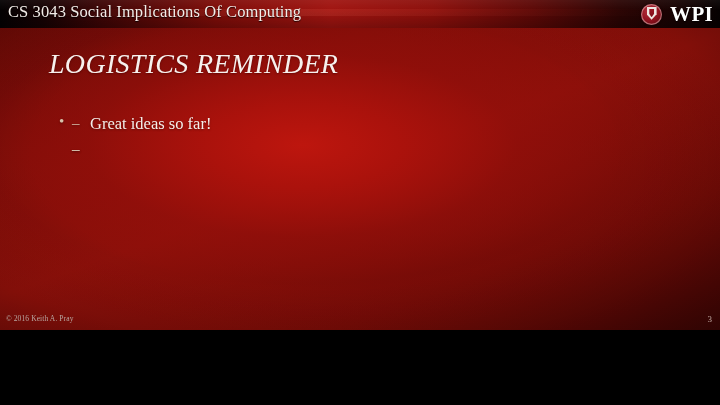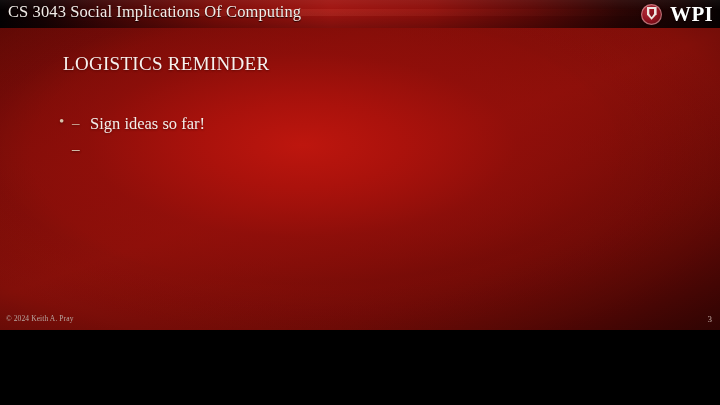--- a/index.html
+++ b/index.html
@@ -135,30 +135,31 @@
     font-size: 21px;
     line-height: 21px;
     color: #ffffff;
     letter-spacing: 0.3px;
     text-shadow: 0 1px 1px rgba(0,0,0,0.8);
   }
 
   
   .slide-title {
     position: absolute;
-    left: 63px;
+    left: 49px;
     top: 48px;
     z-index: 3;
     font-family: "Liberation Serif", serif;
-    font-size: 19px;
+    font-size: 28px;
     line-height: 32px;
     color: #f7f1ee;
     letter-spacing: 0.3px;
     text-shadow: 0 1px 2px rgba(60,0,0,0.55);
     white-space: nowrap;
+    font-style: italic;
   }
 
   
   .body-block {
     position: absolute;
     left: 56px;
     top: 108px;
     right: 24px;
     z-index: 3;
   }
@@ -239,29 +240,29 @@
   <div class="slide-title">LOGISTICS REMINDER</div>
 
   <div class="body-block">
 
     <div class="bullet-l1">
       <span class="marker">•</span>
     </div>
 
     <div class="bullet-l2">
       <span class="marker">–</span>
-      <span>Sign ideas so far!</span>
+      <span>Great ideas so far!</span>
     </div>
 
     <div class="bullet-l2">
       <span class="marker">–</span>
     </div>
 
     <div class="bullet-l2">
       <span class="marker">–</span>
     </div>
 
   </div>
 
-  <div class="footer-copy">© 2024 Keith A. Pray</div>
+  <div class="footer-copy">© 2016 Keith A. Pray</div>
   <div class="footer-page">3</div>
 
 </div>
 
 </body></html>

